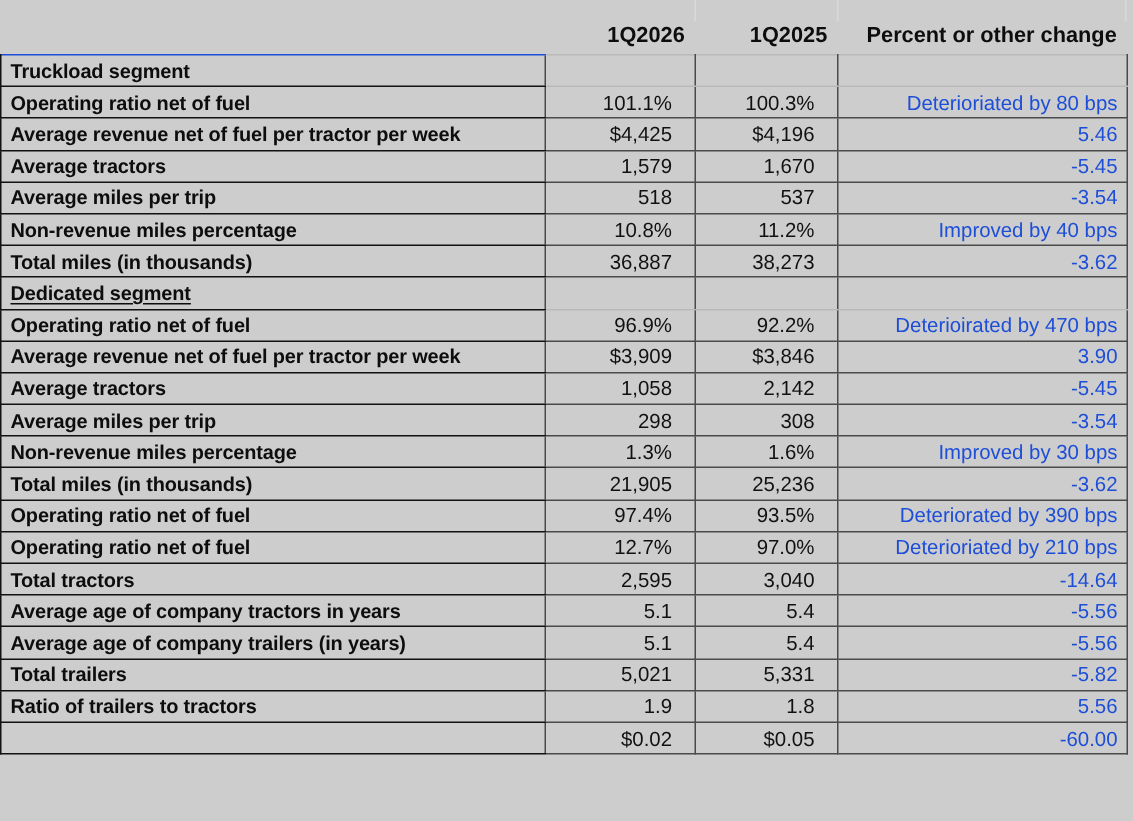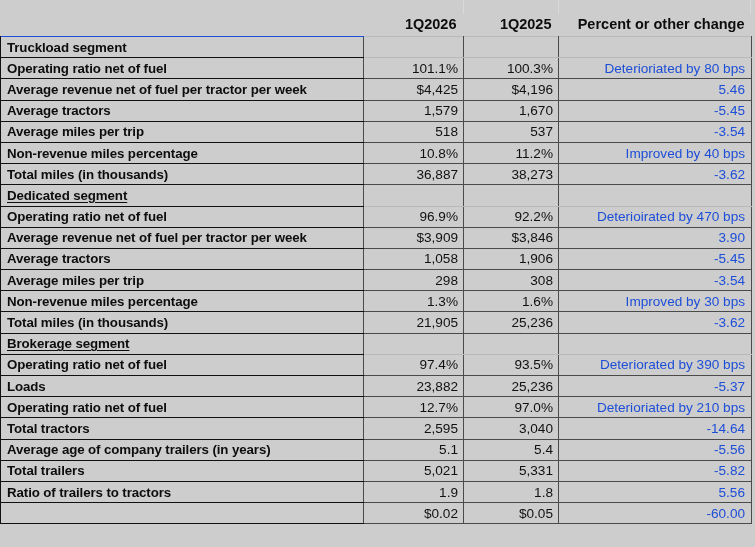--- a/index.html
+++ b/index.html
@@ -92,21 +92,21 @@
   td.label-cell .seg-underline {
     text-decoration: underline;
     text-underline-offset: 2px;
   }
 
   td.num-cell {
     font-size: 13.6px;
     font-weight: normal;
     color: #111;
     text-align: right;
-    padding: 0 5px 0 4px;
+    padding: 0 15px 0 4px;
     white-space: nowrap;
     border: 1px solid #4a4a4a;
     background: #cdcdcd;
   }
   td.num-cell.blank-cell {
     border-left: 1px solid #4a4a4a;
     border-right: 1px solid #4a4a4a;
     border-top: 1px solid #b9b9b9;
     border-bottom: 1px solid #b9b9b9;
   }
@@ -207,21 +207,21 @@
         </tr>
         <tr class="data-row">
           <td class="label-cell"><span>Average revenue net of fuel per tractor per week</span></td>
           <td class="num-cell">$3,909</td>
           <td class="num-cell">$3,846</td>
           <td class="change-cell">3.90</td>
         </tr>
         <tr class="data-row">
           <td class="label-cell"><span>Average tractors</span></td>
           <td class="num-cell">1,058</td>
-          <td class="num-cell">1,906</td>
+          <td class="num-cell">2,142</td>
           <td class="change-cell">-5.45</td>
         </tr>
         <tr class="data-row">
           <td class="label-cell"><span>Average miles per trip</span></td>
           <td class="num-cell">298</td>
           <td class="num-cell">308</td>
           <td class="change-cell">-3.54</td>
         </tr>
         <tr class="data-row">
           <td class="label-cell"><span>Non-revenue miles percentage</span></td>
@@ -229,50 +229,44 @@
           <td class="num-cell">1.6%</td>
           <td class="change-cell">Improved by 30 bps</td>
         </tr>
         <tr class="data-row">
           <td class="label-cell"><span>Total miles (in thousands)</span></td>
           <td class="num-cell">21,905</td>
           <td class="num-cell">25,236</td>
           <td class="change-cell">-3.62</td>
         </tr>
         <tr class="data-row">
-          <td class="label-cell"><span class="seg-underline">Brokerage segment</span></td>
-          <td class="num-cell blank-cell"></td>
-          <td class="num-cell blank-cell"></td>
-          <td class="change-cell blank-cell"></td>
-        </tr>
-        <tr class="data-row">
           <td class="label-cell"><span>Operating ratio net of fuel</span></td>
           <td class="num-cell">97.4%</td>
           <td class="num-cell">93.5%</td>
           <td class="change-cell">Deteriorated by 390 bps</td>
-        </tr>
-        <tr class="data-row">
-          <td class="label-cell"><span>Loads</span></td>
-          <td class="num-cell">23,882</td>
-          <td class="num-cell">25,236</td>
-          <td class="change-cell">-5.37</td>
         </tr>
         <tr class="data-row">
           <td class="label-cell"><span>Operating ratio net of fuel</span></td>
           <td class="num-cell">12.7%</td>
           <td class="num-cell">97.0%</td>
           <td class="change-cell">Deterioriated by 210 bps</td>
         </tr>
         <tr class="data-row">
           <td class="label-cell"><span>Total tractors</span></td>
           <td class="num-cell">2,595</td>
           <td class="num-cell">3,040</td>
           <td class="change-cell">-14.64</td>
         </tr>
         <tr class="data-row">
+          <td class="label-cell"><span>Average age of company tractors in years</span></td>
+          <td class="num-cell">5.1</td>
+          <td class="num-cell">5.4</td>
+          <td class="change-cell">-5.56</td>
+        </tr>
+        <tr class="data-row">
           <td class="label-cell"><span>Average age of company trailers (in years)</span></td>
           <td class="num-cell">5.1</td>
           <td class="num-cell">5.4</td>
           <td class="change-cell">-5.56</td>
         </tr>
         <tr class="data-row">
           <td class="label-cell"><span>Total trailers</span></td>
           <td class="num-cell">5,021</td>
           <td class="num-cell">5,331</td>
           <td class="change-cell">-5.82</td>

